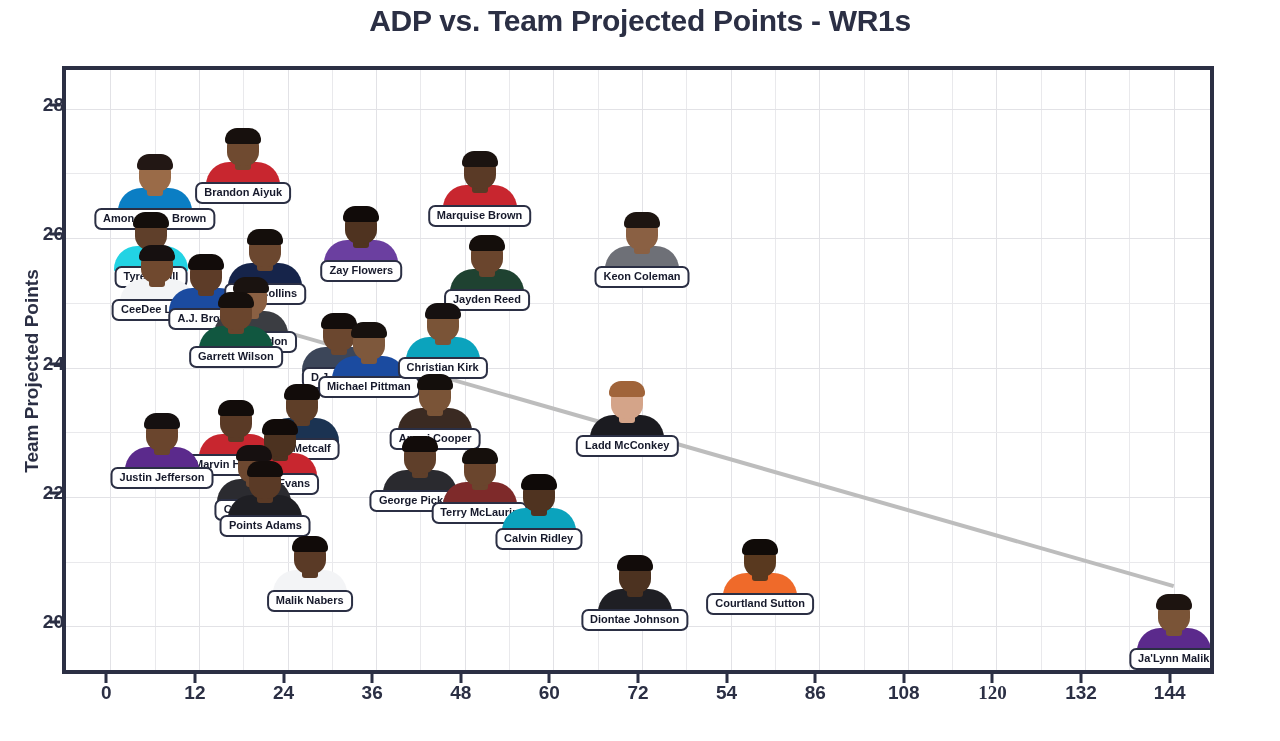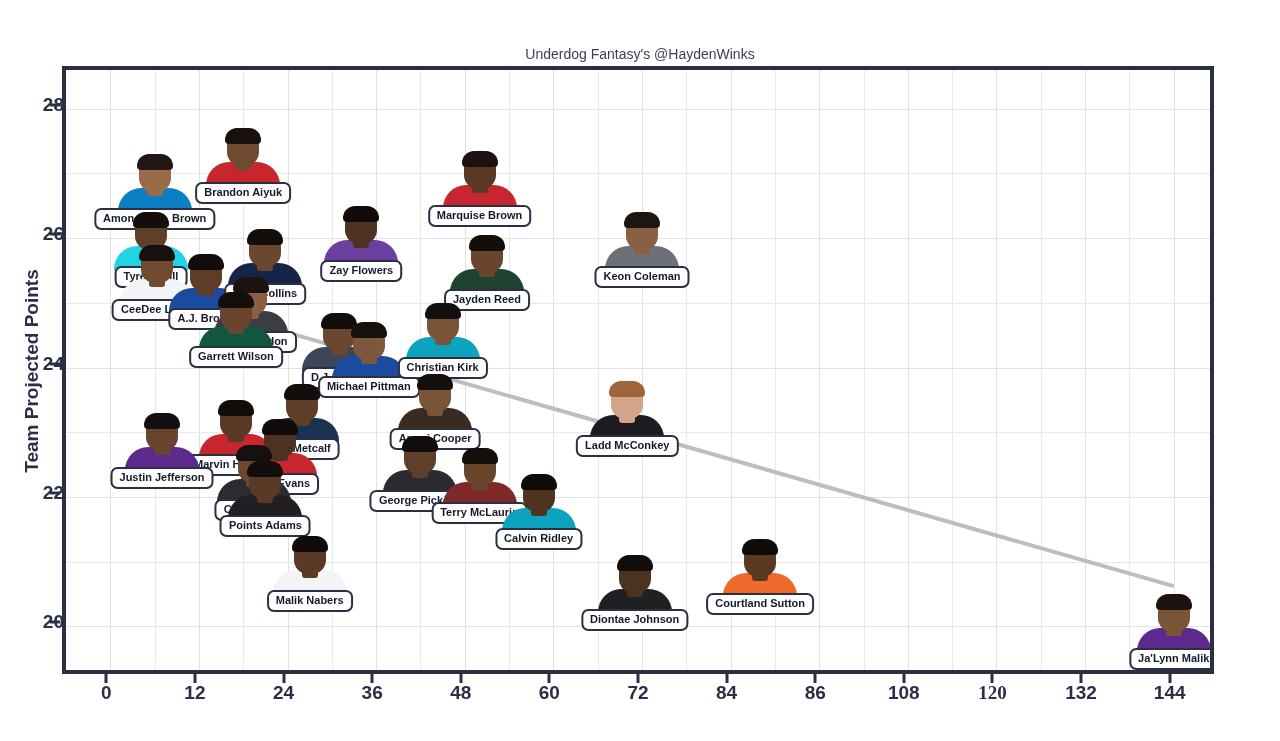--- a/index.html
+++ b/index.html
@@ -86,40 +86,40 @@
     transform:translateX(-50%);line-height:13px;
   }
 
   .trendline{position:absolute;left:0;top:0;width:1152px;height:608px;pointer-events:none;}
 </style>
 </head>
 <body>
 
 <div id="chart-root">
 
-  <div class="subtitle">Underdog Fantasy's @HaydenWinks</div>
+  <div class="title">ADP vs. Team Projected Points - WR1s</div>
 
   <div class="yaxis-title">Team Projected Points</div>
 
   <div id="axis-layer">
       <div class="xtick" style="left: 106.308px;">0</div>
       <div class="xtick-mark" style="left: 106.308px;"></div>
       <div class="xtick" style="left: 194.923px;">12</div>
       <div class="xtick-mark" style="left: 194.923px;"></div>
       <div class="xtick" style="left: 283.538px;">24</div>
       <div class="xtick-mark" style="left: 283.538px;"></div>
       <div class="xtick" style="left: 372.154px;">36</div>
       <div class="xtick-mark" style="left: 372.154px;"></div>
       <div class="xtick" style="left: 460.769px;">48</div>
       <div class="xtick-mark" style="left: 460.769px;"></div>
       <div class="xtick" style="left: 549.385px;">60</div>
       <div class="xtick-mark" style="left: 549.385px;"></div>
       <div class="xtick" style="left: 638px;">72</div>
       <div class="xtick-mark" style="left: 638px;"></div>
-      <div class="xtick" style="left: 726.615px;">84</div>
+      <div class="xtick" style="left: 726.615px;">54</div>
       <div class="xtick-mark" style="left: 726.615px;"></div>
       <div class="xtick" style="left: 815.231px;">86</div>
       <div class="xtick-mark" style="left: 815.231px;"></div>
       <div class="xtick" style="left: 903.846px;">108</div>
       <div class="xtick-mark" style="left: 903.846px;"></div>
       <div class="xtick" style="left: 992.462px; font-family: Liberation Serif, serif;">120</div>
       <div class="xtick-mark" style="left: 992.462px;"></div>
       <div class="xtick" style="left: 1081.08px;">132</div>
       <div class="xtick-mark" style="left: 1081.08px;"></div>
       <div class="xtick" style="left: 1169.69px;">144</div>

